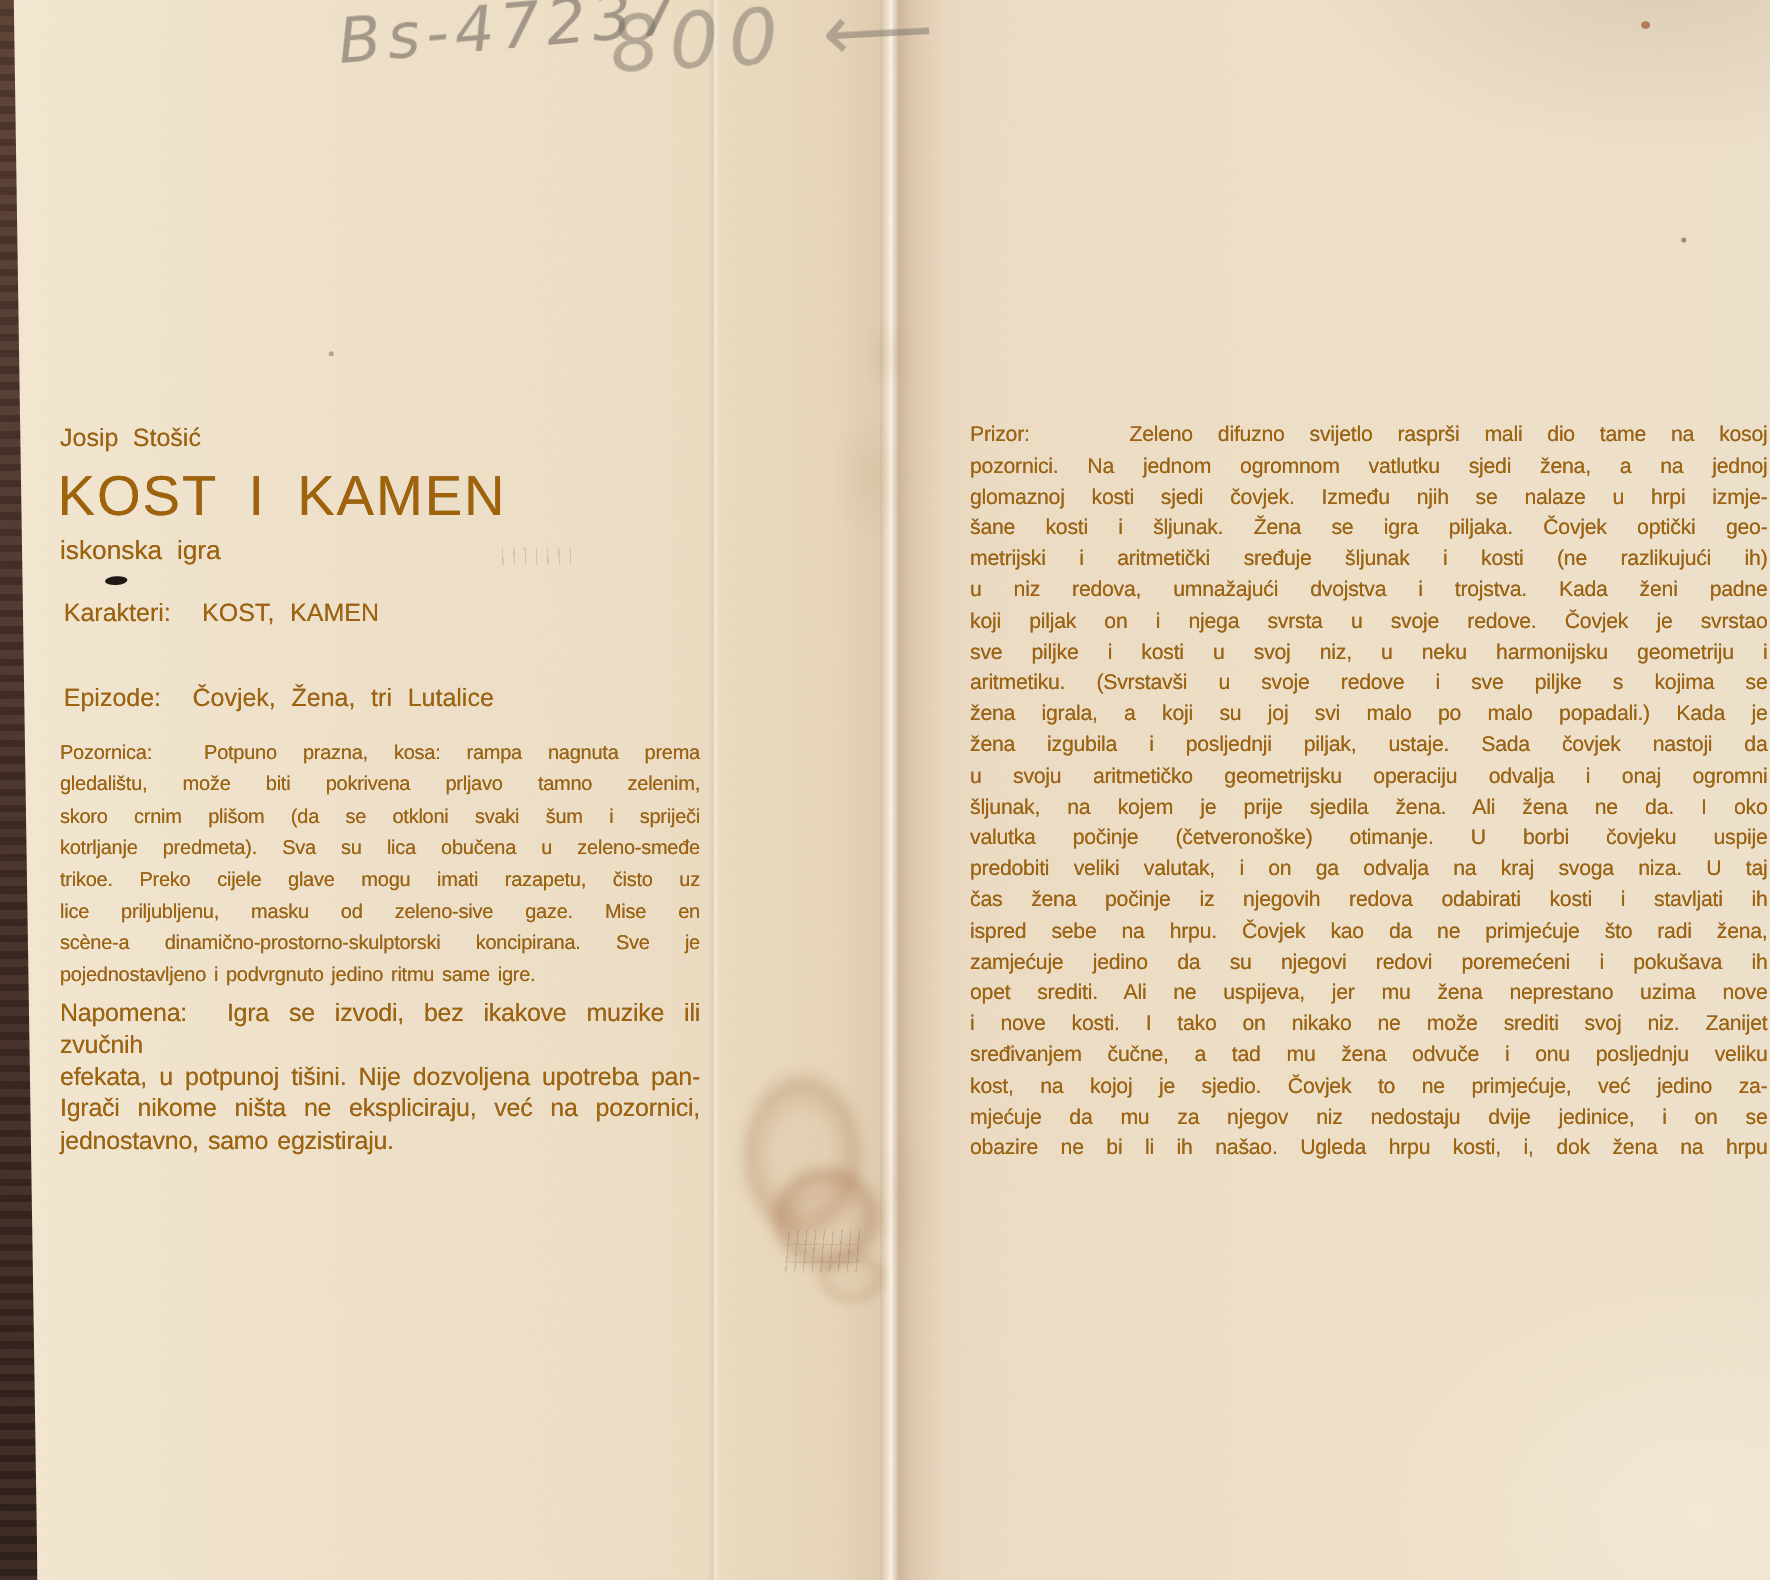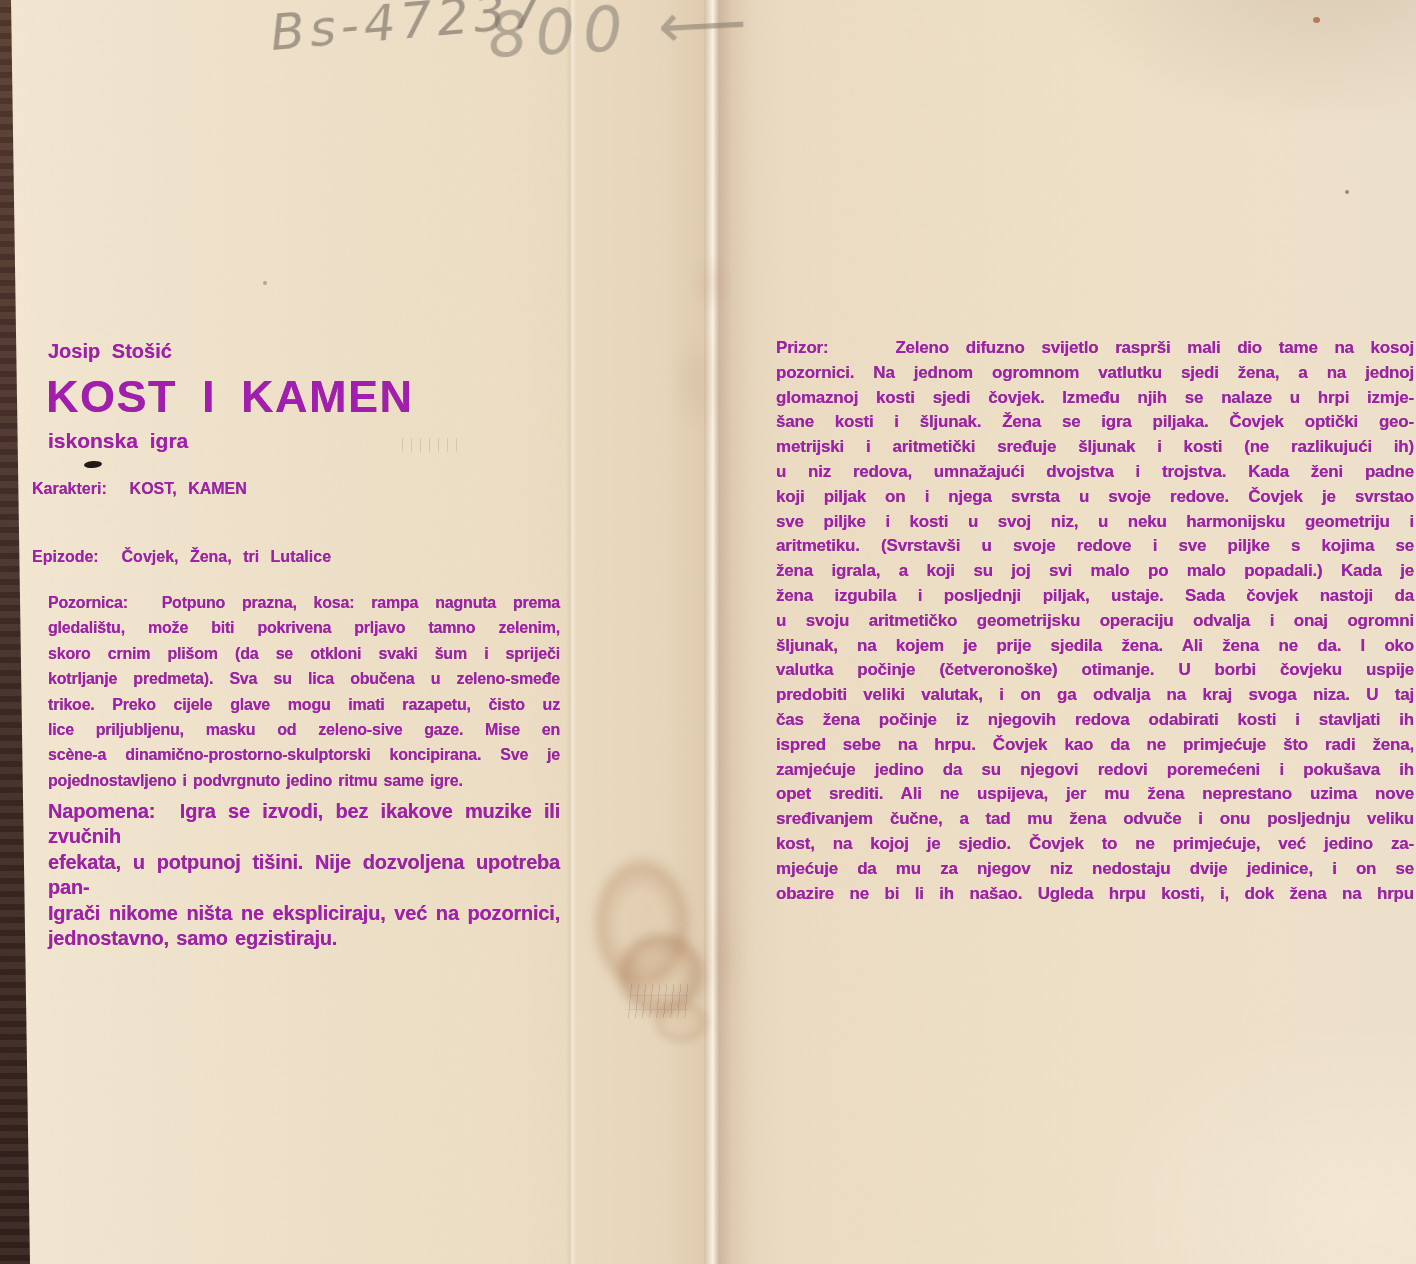--- a/index.html
+++ b/index.html
@@ -56,25 +56,25 @@
   .ink-blot{position:absolute;left:84px;top:461px;width:18px;height:7px;border-radius:50%;
       background:#1f1812;transform:rotate(-4deg);}
 
   
   .pencil{position:absolute;color:rgba(112,104,94,.60);filter:blur(.5px);
       font-family:"DejaVu Sans",sans-serif;font-style:italic;font-weight:400;white-space:pre;}
   .hw-code{left:270px;top:-8px;font-size:50px;letter-spacing:5px;transform:rotate(-5deg);}
   .hw-price{left:488px;top:-8px;font-size:62px;letter-spacing:8px;transform:rotate(-3deg);color:rgba(120,112,102,.5);}
 
   
-  .ink{color:#a21caf;text-shadow:0 0 .5px rgba(40,33,27,.55);font-weight:700;}
+  .ink{color:#a16207;text-shadow:0 0 .5px rgba(40,33,27,.55);font-weight:400;}
   .author{position:absolute;left:48px;top:340px;font-size:20px;word-spacing:6px;white-space:pre;}
   .title{position:absolute;left:46px;top:371px;font-size:45px;letter-spacing:1.5px;word-spacing:11px;white-space:pre;}
   .subtitle{position:absolute;left:48px;top:429px;font-size:21px;word-spacing:6px;white-space:pre;}
-  .meta{position:absolute;left:32px;font-size:16px;word-spacing:7px;white-space:pre-wrap;}
+  .meta{position:absolute;left:51px;font-size:20px;word-spacing:7px;white-space:pre-wrap;}
   .meta-k{top:480px;}
   .meta-e{top:512px;margin-top:36px;}
 
   .block{position:absolute;}
   .block-stage{left:48px;top:590px;width:512px;font-size:16px;line-height:25.4px;letter-spacing:-.2px;word-spacing:2px;}
   .block-note{left:48px;top:799px;width:512px;font-size:20px;line-height:25.4px;letter-spacing:-.2px;word-spacing:2px;}
   .block-scene{left:756px;top:336px;width:638px;font-size:17px;line-height:24.8px;letter-spacing:-.2px;word-spacing:2px;margin-left:20px;}
   .tline{text-align:justify;text-align-last:justify;white-space:pre-wrap;}
   .tline-last{text-align-last:left;}
 
@@ -147,20 +147,21 @@
       <div class="tline">žena igrala, a koji su joj svi malo po malo popadali.) Kada je</div>
       <div class="tline">žena izgubila i posljednji piljak, ustaje. Sada čovjek nastoji da</div>
       <div class="tline">u svoju aritmetičko geometrijsku operaciju odvalja i onaj ogromni</div>
       <div class="tline">šljunak, na kojem je prije sjedila žena. Ali žena ne da. I oko</div>
       <div class="tline">valutka počinje (četveronoške) otimanje. U borbi čovjeku uspije</div>
       <div class="tline">predobiti veliki valutak, i on ga odvalja na kraj svoga niza. U taj</div>
       <div class="tline">čas žena počinje iz njegovih redova odabirati kosti i stavljati ih</div>
       <div class="tline">ispred sebe na hrpu. Čovjek kao da ne primjećuje što radi žena,</div>
       <div class="tline">zamjećuje jedino da su njegovi redovi poremećeni i pokušava ih</div>
       <div class="tline">opet srediti. Ali ne uspijeva, jer mu žena neprestano uzima nove</div>
+      <div class="tline">i nove kosti. I tako on nikako ne može srediti svoj niz. Zanijet</div>
       <div class="tline">sređivanjem čučne, a tad mu žena odvuče i onu posljednju veliku</div>
       <div class="tline">kost, na kojoj je sjedio. Čovjek to ne primjećuje, već jedino za-</div>
       <div class="tline">mjećuje da mu za njegov niz nedostaju dvije jedinice, i on se</div>
       <div class="tline">obazire ne bi li ih našao. Ugleda hrpu kosti, i, dok žena na hrpu</div>
     </div>
 
   <svg class="noise" width="1416" height="1264">
     <filter id="grain">
       <feTurbulence type="fractalNoise" baseFrequency="0.9" numOctaves="2" stitchTiles="stitch"></feTurbulence>
       <feColorMatrix type="matrix" values="0 0 0 0 0.45  0 0 0 0 0.38  0 0 0 0 0.30  0 0 0 0.6 0"></feColorMatrix>

